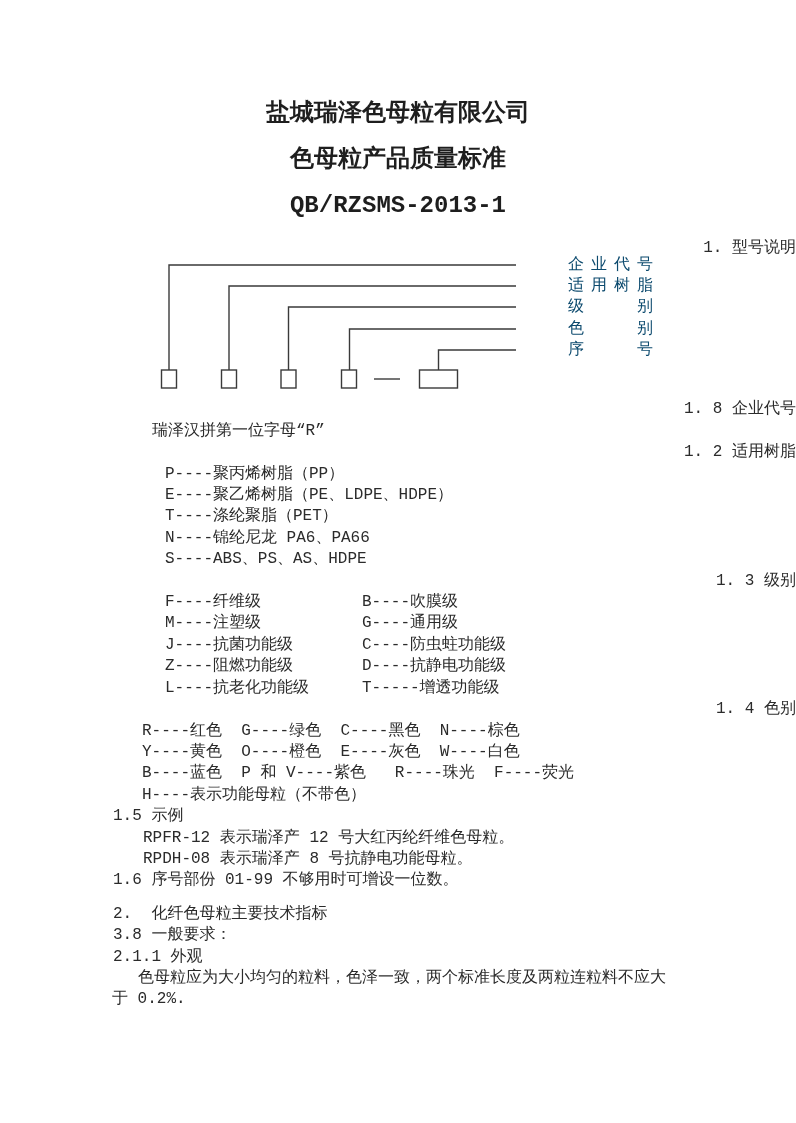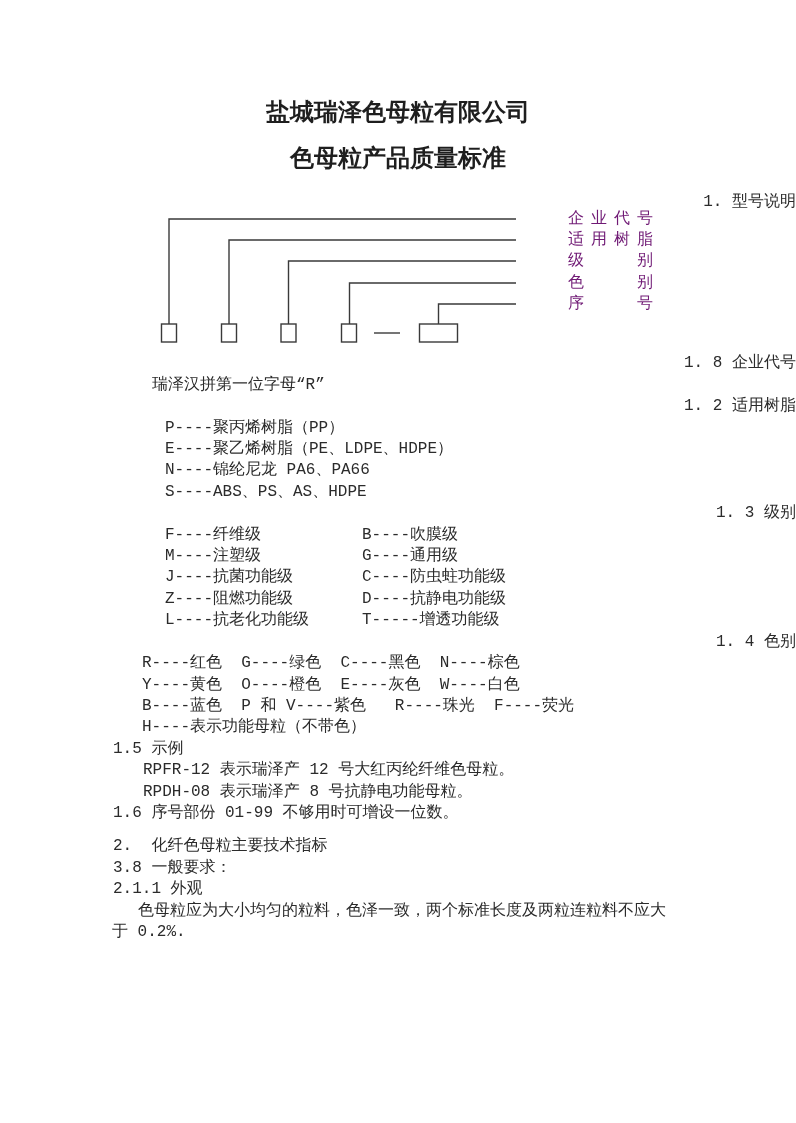--- a/index.html
+++ b/index.html
@@ -61,36 +61,37 @@
   }
   .dlabel {
     position: absolute;
     left: 568px;
     width: 85px;
     height: 17px;
     font-size: 16px;
     line-height: 17px;
     text-align: justify;
     text-align-last: justify;
-    color: #701a75;
+    color: #0c4a6e;
   }
   .dl-0 { top: -4px; }
   .dl-1 { top: 17px; }
   .dl-2 { top: 38px; }
   .dl-3 { top: 60px; }
   .dl-4 { top: 81px; }
 </style>
 </head>
 <body>
 
 <div class="page">
 
   <div class="title-block">
     <div class="doc-title">盐城瑞泽色母粒有限公司</div>
     <div class="doc-title">色母粒产品质量标准</div>
+    <div class="doc-title">QB/RZSMS-2013-1</div>
   </div>
 
   <div class="line h1 sec1-heading">1. 型号说明</div>
 
   <div class="diagram">
     <svg width="796" height="138" viewBox="0 0 796 138" fill="none" stroke="#3a3a3a" stroke-width="1.4">
 
       <path d="M169 109 V4  H516"></path>
       <path d="M229 109 V25 H516"></path>
       <path d="M288.5 109 V46 H516"></path>
@@ -110,20 +111,21 @@
     <div class="dlabel dl-3">色别</div>
     <div class="dlabel dl-4">序号</div>
   </div>
 
   <div class="line h1">1. 8 企业代号</div>
   <div class="line t2">瑞泽汉拼第一位字母“R”</div>
 
   <div class="line h1">1. 2 适用树脂</div>
   <div class="line t3">P----聚丙烯树脂（PP）</div>
   <div class="line t3">E----聚乙烯树脂（PE、LDPE、HDPE）</div>
+  <div class="line t3">T----涤纶聚脂（PET）</div>
   <div class="line t3">N----锦纶尼龙 PA6、PA66</div>
   <div class="line t3">S----ABS、PS、AS、HDPE</div>
 
   <div class="line h1">1. 3 级别</div>
   <div class="line t3 row"><span class="col-l">F----纤维级</span><span>B----吹膜级</span></div>
   <div class="line t3 row"><span class="col-l">M----注塑级</span><span>G----通用级</span></div>
   <div class="line t3 row"><span class="col-l">J----抗菌功能级</span><span>C----防虫蛀功能级</span></div>
   <div class="line t3 row"><span class="col-l">Z----阻燃功能级</span><span>D----抗静电功能级</span></div>
   <div class="line t3 row"><span class="col-l">L----抗老化功能级</span><span>T-----增透功能级</span></div>
 

